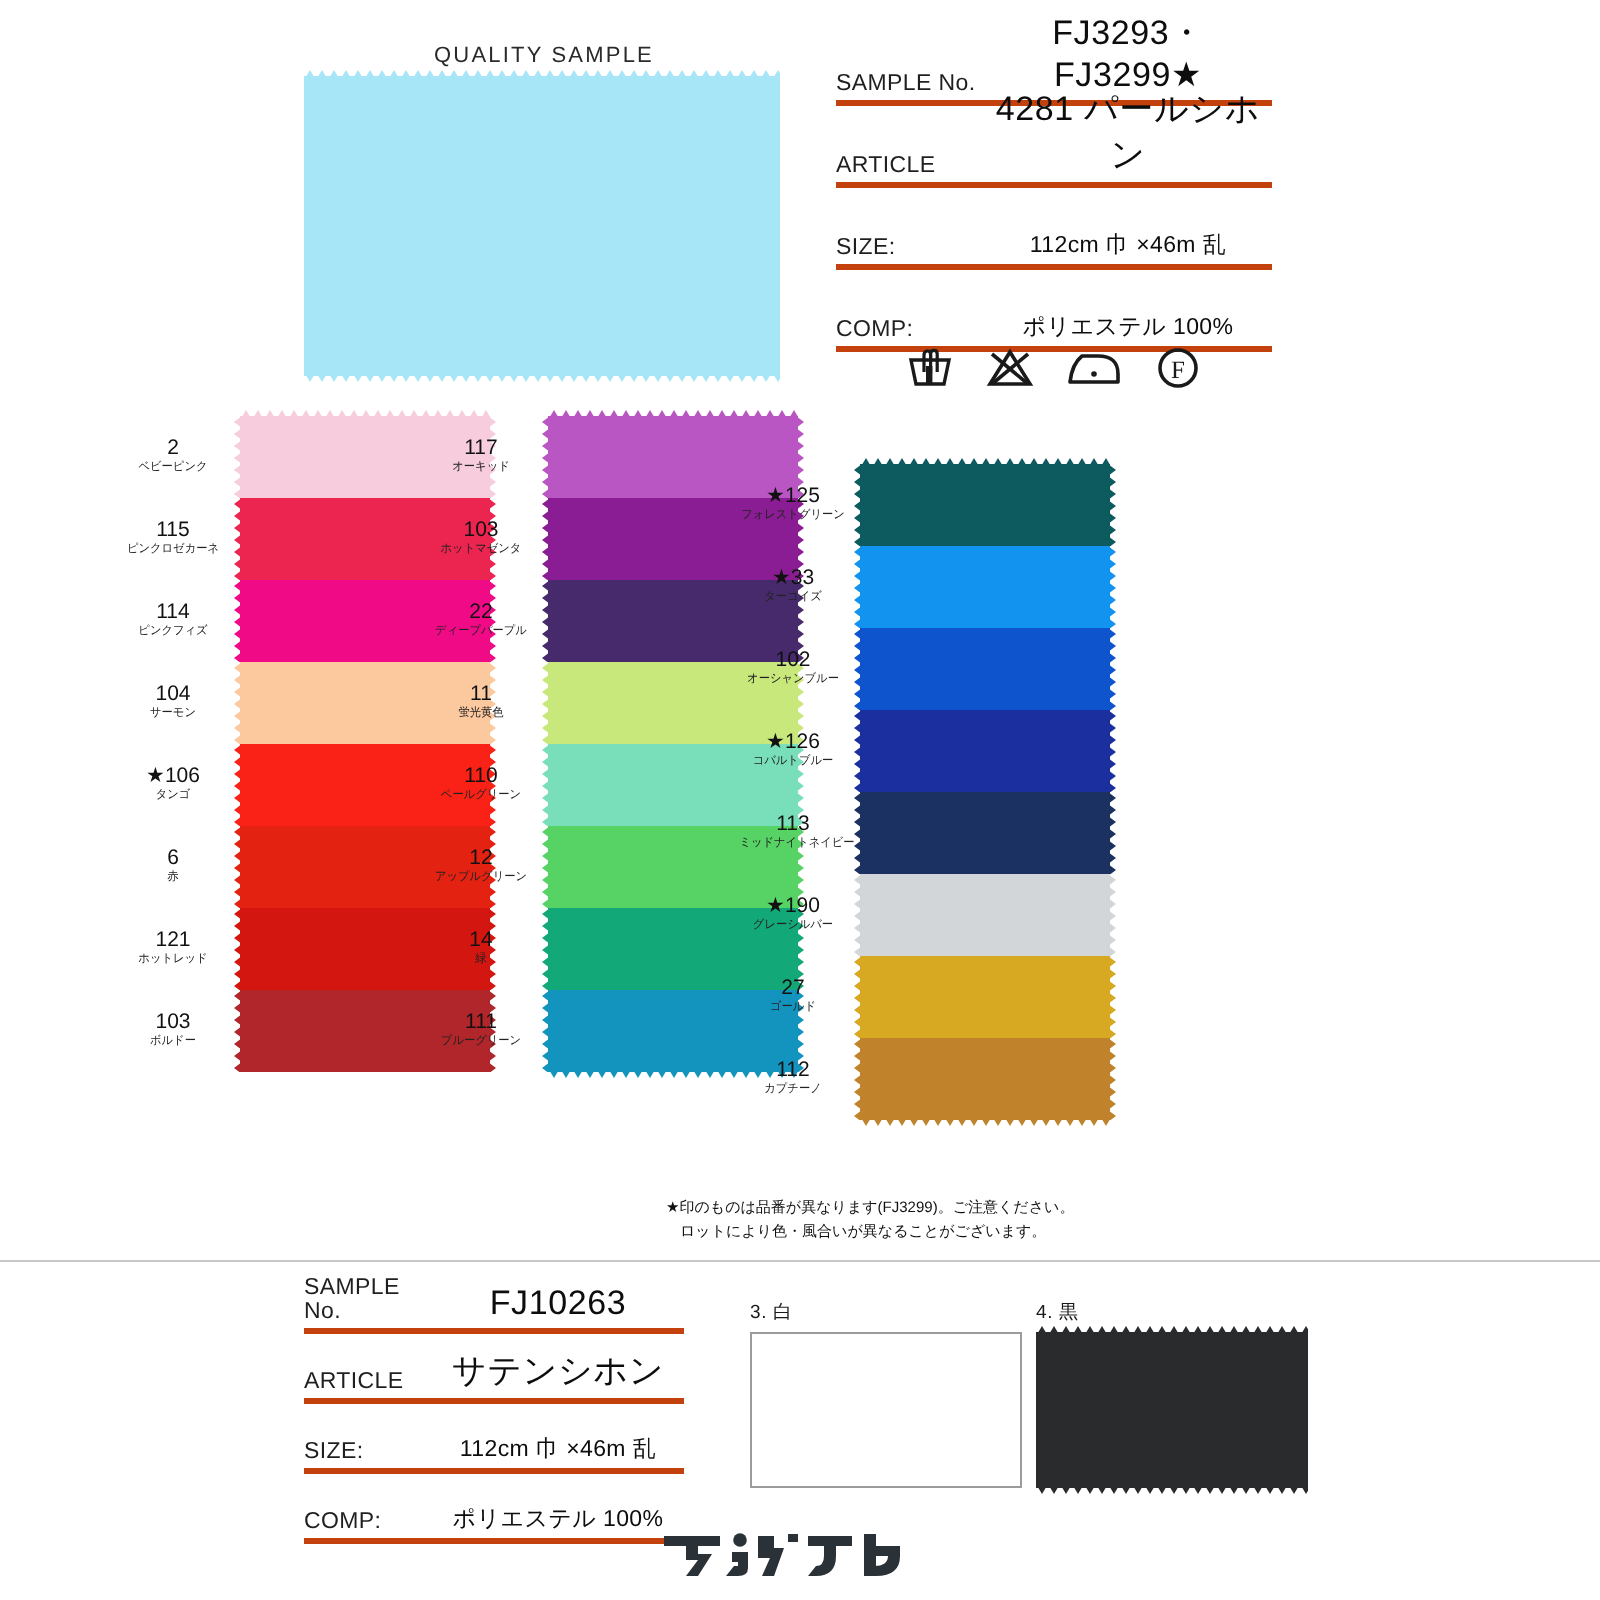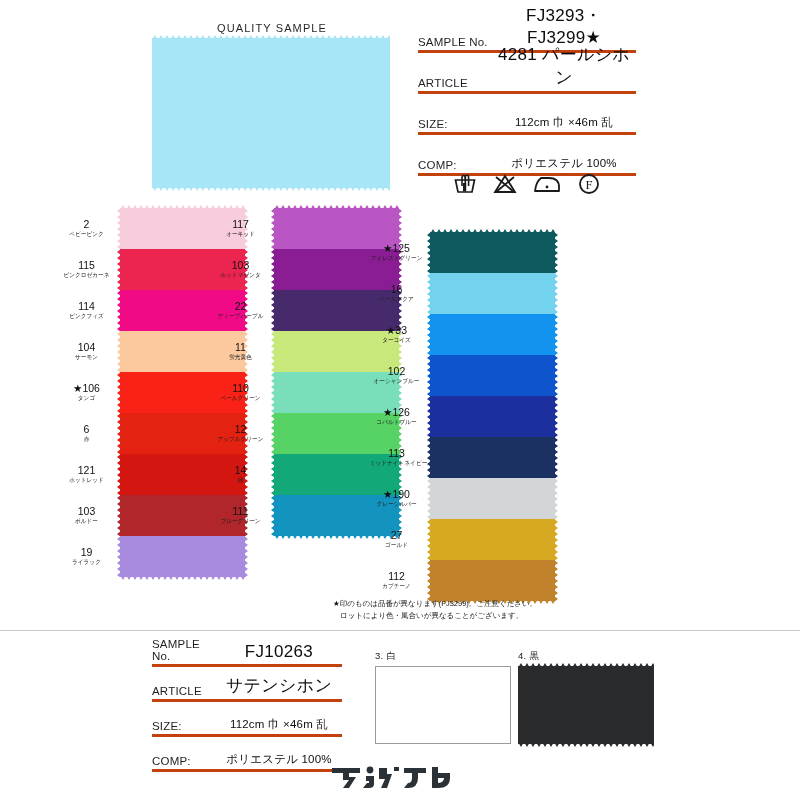--- a/index.html
+++ b/index.html
@@ -431,43 +431,20 @@
               <path d="M4 0 L0 3 L4 6 L0 9 L4 12 L0 15 L4 18 L0 21 L4 24 L0 27 L4 30 L0 33 L4 36 L0 39 L4 42 Z" fill="#b0262a"></path>
             </svg>
           </div>
           <div class="pink-right">
             <svg width="4" height="41" viewBox="0 0 4 41" preserveAspectRatio="none" style="display:block">
               <path d="M0 0 L4 3 L0 6 L4 9 L0 12 L4 15 L0 18 L4 21 L0 24 L4 27 L0 30 L4 33 L0 36 L4 39 L0 42 Z" fill="#b0262a"></path>
             </svg>
           </div>
         </div>
       </div>
-      <div class="swatch-row">
-        <div class="swatch-labels">
-          <div class="swatch-code">19</div>
-          <div class="swatch-name">ライラック</div>
-        </div>
-        <div class="swatch-chip" style="background: rgb(168, 138, 222);">
-          <div class="pink-left">
-            <svg width="4" height="41" viewBox="0 0 4 41" preserveAspectRatio="none" style="display:block">
-              <path d="M4 0 L0 3 L4 6 L0 9 L4 12 L0 15 L4 18 L0 21 L4 24 L0 27 L4 30 L0 33 L4 36 L0 39 L4 42 Z" fill="#a88ade"></path>
-            </svg>
-          </div>
-          <div class="pink-right">
-            <svg width="4" height="41" viewBox="0 0 4 41" preserveAspectRatio="none" style="display:block">
-              <path d="M0 0 L4 3 L0 6 L4 9 L0 12 L4 15 L0 18 L4 21 L0 24 L4 27 L0 30 L4 33 L0 36 L4 39 L0 42 Z" fill="#a88ade"></path>
-            </svg>
-          </div>
-          <div class="pinked-bottom">
-            <svg width="125" height="5" viewBox="0 0 125 5" preserveAspectRatio="none" style="display:block">
-              <path d="M0 0 L3 5 L6 0 L9 5 L12 0 L15 5 L18 0 L21 5 L24 0 L27 5 L30 0 L33 5 L36 0 L39 5 L42 0 L45 5 L48 0 L51 5 L54 0 L57 5 L60 0 L63 5 L66 0 L69 5 L72 0 L75 5 L78 0 L81 5 L84 0 L87 5 L90 0 L93 5 L96 0 L99 5 L102 0 L105 5 L108 0 L111 5 L114 0 L117 5 L120 0 L123 5 L126 0 Z" fill="#a88ade"></path>
-            </svg>
-          </div>
-        </div>
-      </div>
     </div>
   <div class="swatch-column" id="column-2">
       <div class="swatch-row">
         <div class="swatch-labels">
           <div class="swatch-code">117</div>
           <div class="swatch-name">オーキッド</div>
         </div>
         <div class="swatch-chip" style="background: rgb(185, 86, 196);">
           <div class="pink-left">
             <svg width="4" height="41" viewBox="0 0 4 41" preserveAspectRatio="none" style="display:block">
@@ -631,38 +608,20 @@
             </svg>
           </div>
           <div class="pink-right">
             <svg width="4" height="41" viewBox="0 0 4 41" preserveAspectRatio="none" style="display:block">
               <path d="M0 0 L4 3 L0 6 L4 9 L0 12 L4 15 L0 18 L4 21 L0 24 L4 27 L0 30 L4 33 L0 36 L4 39 L0 42 Z" fill="#0d5a5f"></path>
             </svg>
           </div>
           <div class="pinked-top">
             <svg width="125" height="5" viewBox="0 0 125 5" preserveAspectRatio="none" style="display:block">
               <path d="M0 5 L3 0 L6 5 L9 0 L12 5 L15 0 L18 5 L21 0 L24 5 L27 0 L30 5 L33 0 L36 5 L39 0 L42 5 L45 0 L48 5 L51 0 L54 5 L57 0 L60 5 L63 0 L66 5 L69 0 L72 5 L75 0 L78 5 L81 0 L84 5 L87 0 L90 5 L93 0 L96 5 L99 0 L102 5 L105 0 L108 5 L111 0 L114 5 L117 0 L120 5 L123 0 L126 5 Z" fill="#0d5a5f"></path>
-            </svg>
-          </div>
-        </div>
-      </div>
-      <div class="swatch-row">
-        <div class="swatch-labels">
-          <div class="swatch-code">16</div>
-          <div class="swatch-name">ペールアクア</div>
-        </div>
-        <div class="swatch-chip" style="background: rgb(115, 211, 238);">
-          <div class="pink-left">
-            <svg width="4" height="41" viewBox="0 0 4 41" preserveAspectRatio="none" style="display:block">
-              <path d="M4 0 L0 3 L4 6 L0 9 L4 12 L0 15 L4 18 L0 21 L4 24 L0 27 L4 30 L0 33 L4 36 L0 39 L4 42 Z" fill="#73d3ee"></path>
-            </svg>
-          </div>
-          <div class="pink-right">
-            <svg width="4" height="41" viewBox="0 0 4 41" preserveAspectRatio="none" style="display:block">
-              <path d="M0 0 L4 3 L0 6 L4 9 L0 12 L4 15 L0 18 L4 21 L0 24 L4 27 L0 30 L4 33 L0 36 L4 39 L0 42 Z" fill="#73d3ee"></path>
             </svg>
           </div>
         </div>
       </div>
       <div class="swatch-row">
         <div class="swatch-labels">
           <div class="swatch-code">★33</div>
           <div class="swatch-name">ターコイズ</div>
         </div>
         <div class="swatch-chip" style="background: rgb(17, 147, 239);">

